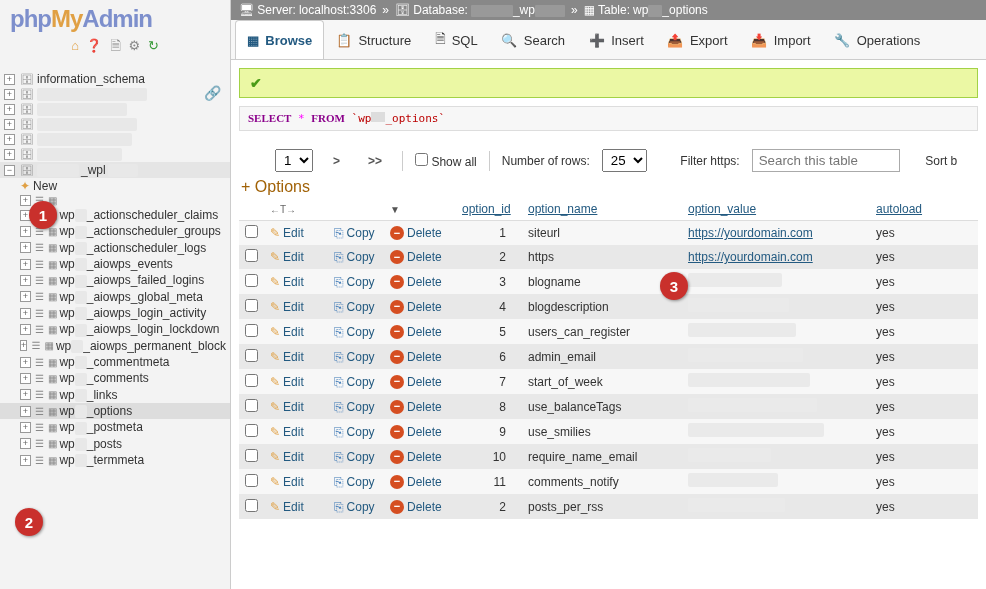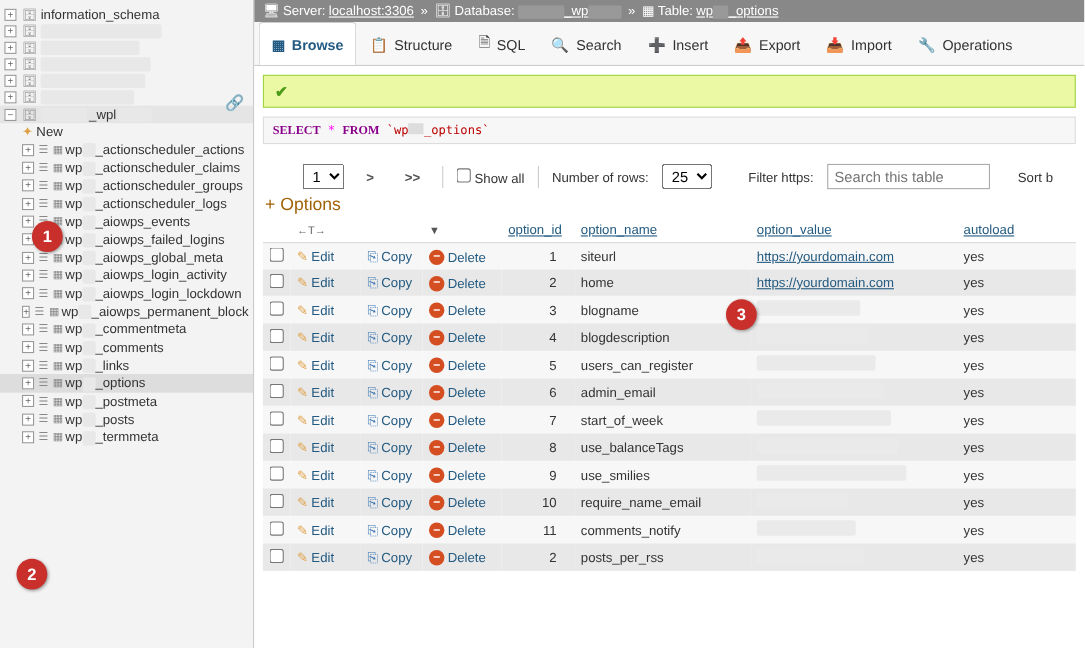--- a/index.html
+++ b/index.html
@@ -22,21 +22,21 @@
 .tree-item.selected { background: #ddd; }
 .tree-item.highlighted { background: #e5e5e5; }
 .tree-indent-1 { padding-left: 20px; }
 .expand-box { display: inline-flex; align-items: center; justify-content: center; width: 11px; height: 11px; border: 1px solid #999; background: #fff; font-size: 9px; line-height: 1; margin-right: 2px; color: #666; }
 .db-icon { color: #888; margin: 0 3px; font-size: 11px; }
 .tbl-icon { color: #888; margin: 0 2px; font-size: 10px; }
 .grey-box { display: inline-block; background: #e8e8e8; height: 13px; border-radius: 2px; vertical-align: middle; }
 .main { flex: 1; background: #fff; overflow: hidden; display: flex; flex-direction: column; }
 .breadcrumb { background: #888; color: #fff; padding: 3px 8px; font-size: 12px; display: flex; align-items: center; gap: 3px; }
 .breadcrumb .sep { margin: 0 3px; }
-.breadcrumb .bc-link { text-decoration: underline; cursor: pointer; }
+.breadcrumb .bc-link { cursor: pointer; }
 .breadcrumb .grey-mask { background: #999; display: inline-block; height: 12px; border-radius: 1px; vertical-align: middle; }
 .top-menu { display: flex; background: #f7f7f7; border-bottom: 1px solid #ccc; padding: 0 4px; }
 .top-menu-item { display: flex; align-items: center; padding: 8px 11px; cursor: pointer; border: 1px solid transparent; border-bottom: none; font-size: 13px; gap: 6px; }
 .top-menu-item.active { background: #fff; border-color: #ccc; border-radius: 4px 4px 0 0; font-weight: bold; color: #235a81; }
 .top-menu-item .mi { font-size: 13px; }
 .content { padding: 8px 8px 8px 8px; flex: 1; overflow: hidden; }
 .success-bar { background: #ebf8a4; border: 1px solid #a2d246; padding: 6px 10px; margin-bottom: 8px; font-size: 12px; display: flex; align-items: center; gap: 6px; }
 .checkmark { color: #4a9b17; font-weight: bold; font-size: 14px; }
 .sql-box { background: #f7f7f7; border: 1px solid #ddd; padding: 5px 8px; margin-bottom: 12px; font-family: monospace; font-size: 11px; }
 .sql-kw { color: #8b008b; font-weight: bold; font-family: Liberation Serif, serif; }
@@ -67,20 +67,32 @@
 .badge-1 { left: 29px; top: 201px; }
 .badge-2 { left: 15px; top: 508px; }
 .badge-3 { left: 660px; top: 272px; }
 .th-sort-icons { display: inline-flex; flex-direction: column; font-size: 10px; color: #666; margin-right: 6px; }
 </style>
 </head>
 <body>
 
 <div class="container">
   <div class="sidebar">
+    <div class="logo-area">
+      <div class="logo">
+        <span class="logo-php">php</span><span class="logo-my">My</span><span class="logo-admin">Admin</span>
+      </div>
+      <div class="logo-icons">
+        <span style="color:#e0a044">⌂</span>
+        <span style="color:#5b8ec4">❓</span>
+        <span style="color:#888">🗎</span>
+        <span style="color:#888">⚙</span>
+        <span style="color:#3a9b3a">↻</span>
+      </div>
+    </div>
     <span class="link-icon">🔗</span>
     <div class="tree">
       <div class="tree-item db">
           <span class="expand-box">+</span>
           <span class="db-icon">🗄</span>
           <span>information_schema</span>
         </div>
       <div class="tree-item db">
           <span class="expand-box">+</span>
           <span class="db-icon">🗄</span>
@@ -115,21 +127,20 @@
         </div>
       <div class="tree-item tree-indent-1">
           <span style="color:#e0a044;margin-right:3px">✦</span>
           <span>New</span>
         </div>
       <div id="table-list">
           <div class="tree-item tree-indent-1">
             <span class="expand-box">+</span>
             <span class="tbl-icon">☰</span>
             <span class="tbl-icon">▦</span>
-            <span>wp<span class="grey-box" style="width:12px"></span>_actionscheduler_actions</span>
           </div>
           <div class="tree-item tree-indent-1">
             <span class="expand-box">+</span>
             <span class="tbl-icon">☰</span>
             <span class="tbl-icon">▦</span>
             <span>wp<span class="grey-box" style="width:12px"></span>_actionscheduler_claims</span>
           </div>
           <div class="tree-item tree-indent-1">
             <span class="expand-box">+</span>
             <span class="tbl-icon">☰</span>
@@ -326,21 +337,21 @@
               <td>siteurl</td>
               <td><a class="val-link">https://yourdomain.com</a></td>
               <td>yes</td>
             </tr>
             <tr class="even">
               <td><input type="checkbox" style=""></td>
               <td><a class="act-link"><span class="icon-edit">✎</span> Edit</a></td>
               <td><a class="act-link"><span class="icon-copy">⎘</span> Copy</a></td>
               <td><a class="act-link"><span class="icon-delete">−</span> Delete</a></td>
               <td class="id-col">2</td>
-              <td>home</td>
+              <td>https</td>
               <td><a class="val-link">https://yourdomain.com</a></td>
               <td>yes</td>
             </tr>
             <tr class="odd">
               <td><input type="checkbox" style=""></td>
               <td><a class="act-link"><span class="icon-edit">✎</span> Edit</a></td>
               <td><a class="act-link"><span class="icon-copy">⎘</span> Copy</a></td>
               <td><a class="act-link"><span class="icon-delete">−</span> Delete</a></td>
               <td class="id-col">3</td>
               <td>blogname</td>

